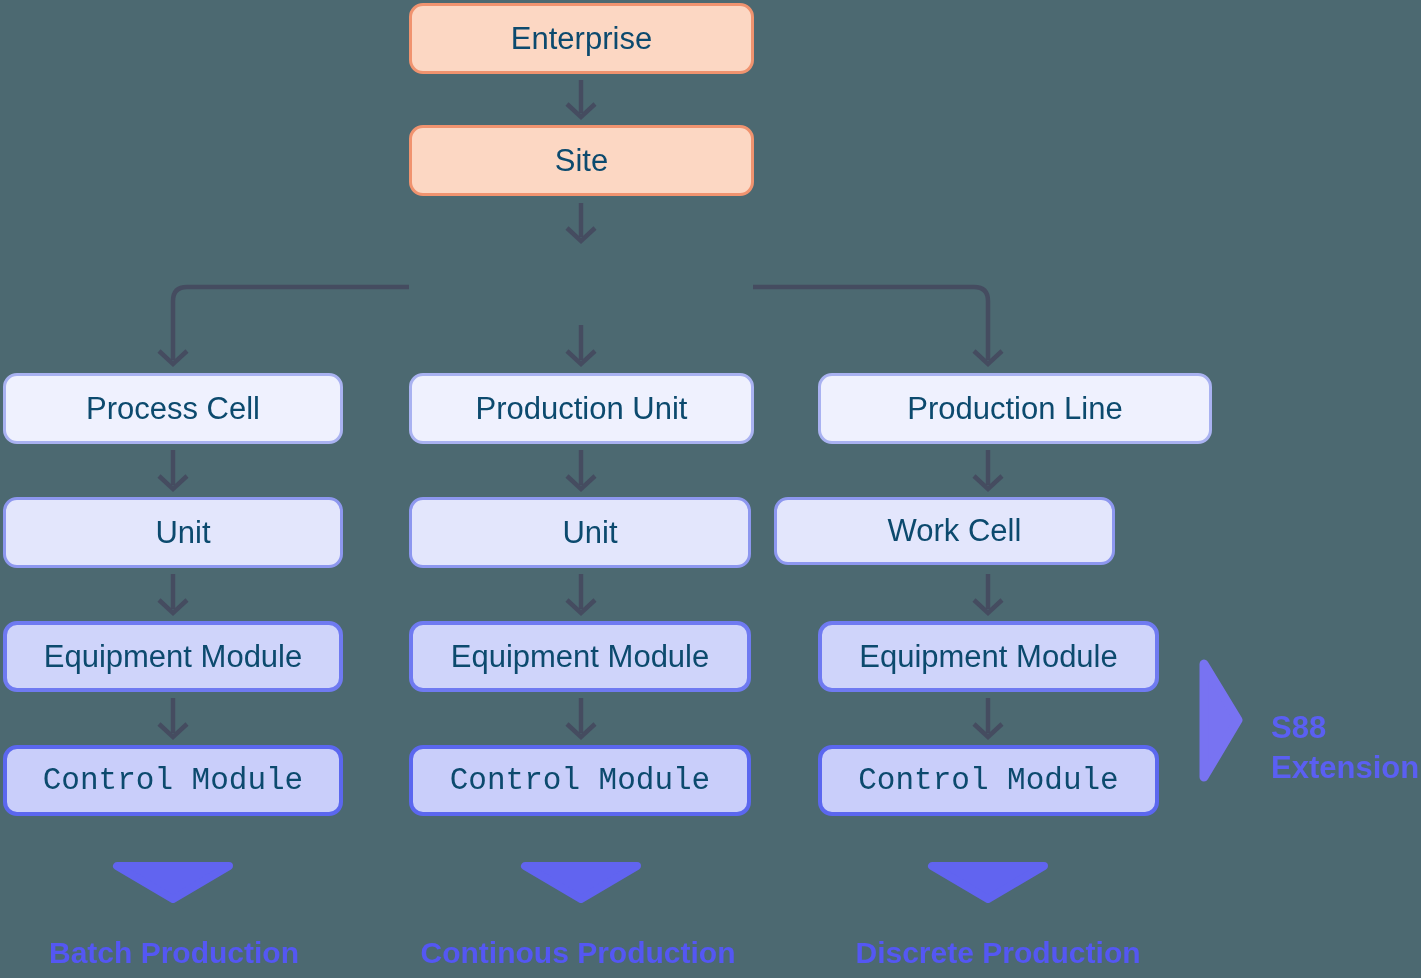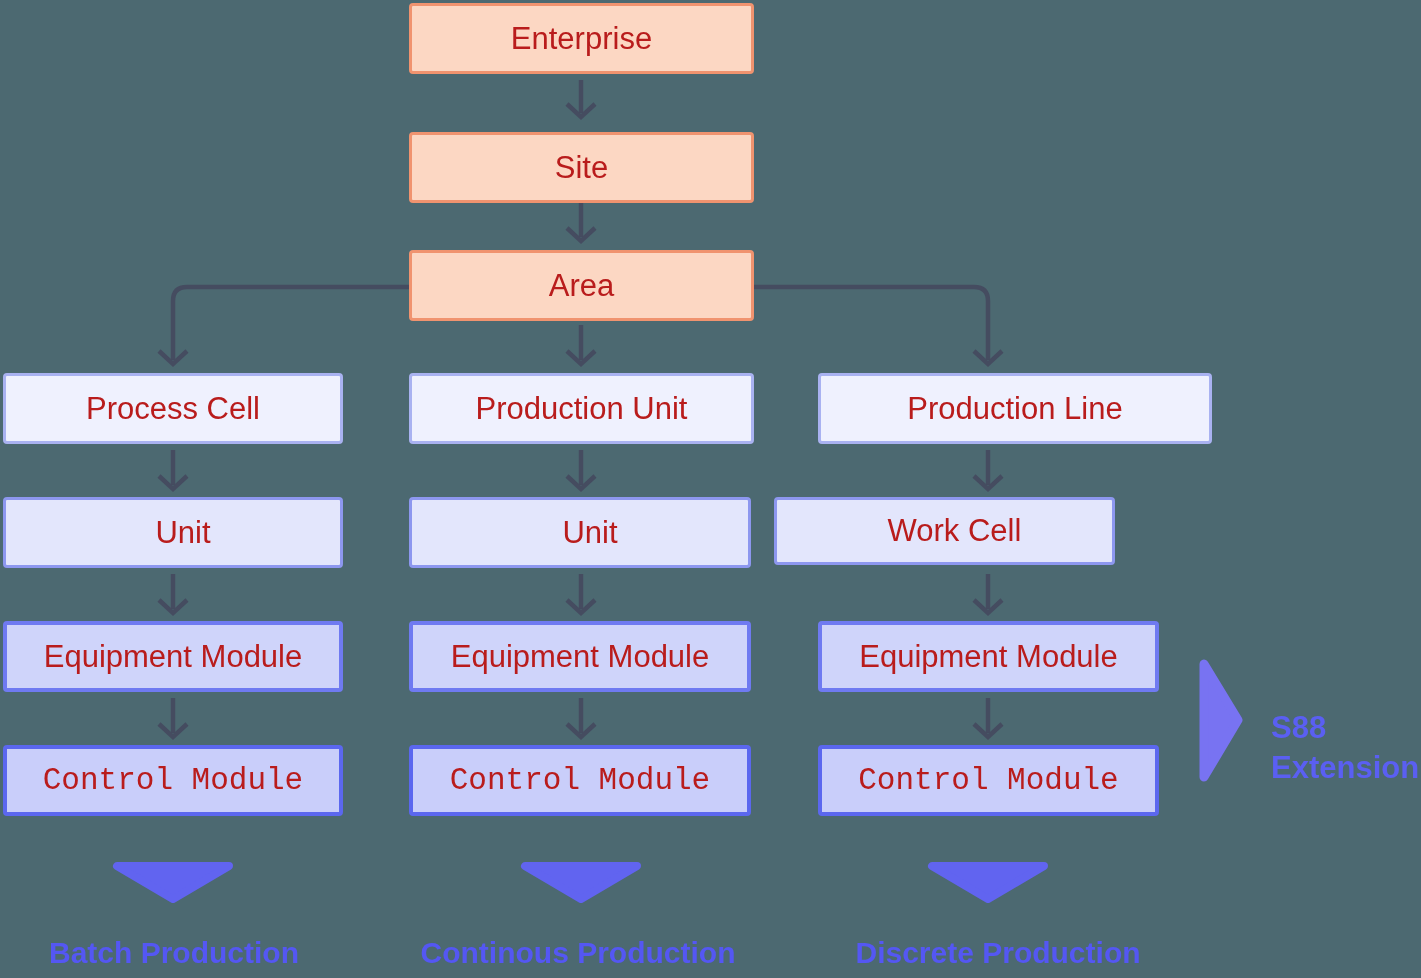--- a/index.html
+++ b/index.html
@@ -17,23 +17,23 @@
     width: 1421px; height: 978px;
     z-index: 1;
   }
   .node {
     position: absolute;
     z-index: 2;
     box-sizing: border-box;
     display: flex;
     align-items: center;
     justify-content: center;
-    border-radius: 4px;
+    border-radius: 14px;
     font-size: 31px;
-    color: #b91c1c;
+    color: #0c4a6e;
     white-space: nowrap;
   }
   .n-orange { background: #fcd7c3; border: 3px solid #f0936f; }
   .n-l1 { background: #eff1fe; border: 3px solid #a9b2f1; }
   .n-l2 { background: #e3e6fc; border: 3px solid #8d97ef; padding-left: 20px; }
   .n-l3 { background: #cfd4fa; border: 4px solid #6f7af1; }
   .n-l4 { background: #c9cefa; border: 4px solid #5b67ef; font-family: Liberation Mono, monospace; }
   .footer-label {
     position: absolute;
     z-index: 2;
@@ -131,22 +131,21 @@
     </g>
 
     <path class="tri-down" d="M 117 866 L 229 866 L 173 899 Z"></path>
     <path class="tri-down" d="M 525 866 L 637 866 L 581 899 Z"></path>
     <path class="tri-down" d="M 932 866 L 1044 866 L 988 899 Z"></path>
 
     <path class="tri-right" d="M 1204 664 L 1204 777 L 1238 720 Z"></path>
   </svg>
 
   <div class="node n-orange" style="left:409px; top:3px; width:345px; height:71px;">Enterprise</div>
-  <div class="node n-orange" style="left:409px; top:125px; width:345px; height:71px;margin-top:7px;">Site</div>
-  <div class="node n-orange" style="left:409px; top:250px; width:345px; height:71px;">Area</div>
+  <div class="node n-orange" style="left:409px; top:125px; width:345px; height:71px;">Site</div>
 
   <div class="node n-l1" style="left:3px; top:373px; width:340px; height:71px;">Process Cell</div>
   <div class="node n-l2" style="left:3px; top:497px; width:340px; height:71px;">Unit</div>
   <div class="node n-l3" style="left:3px; top:621px; width:340px; height:71px;">Equipment Module</div>
   <div class="node n-l4" style="left:3px; top:745px; width:340px; height:71px;">Control Module</div>
 
   <div class="node n-l1" style="left:409px; top:373px; width:345px; height:71px;">Production Unit</div>
   <div class="node n-l2" style="left:409px; top:497px; width:342px; height:71px;">Unit</div>
   <div class="node n-l3" style="left:409px; top:621px; width:342px; height:71px;">Equipment Module</div>
   <div class="node n-l4" style="left:409px; top:745px; width:342px; height:71px;">Control Module</div>

